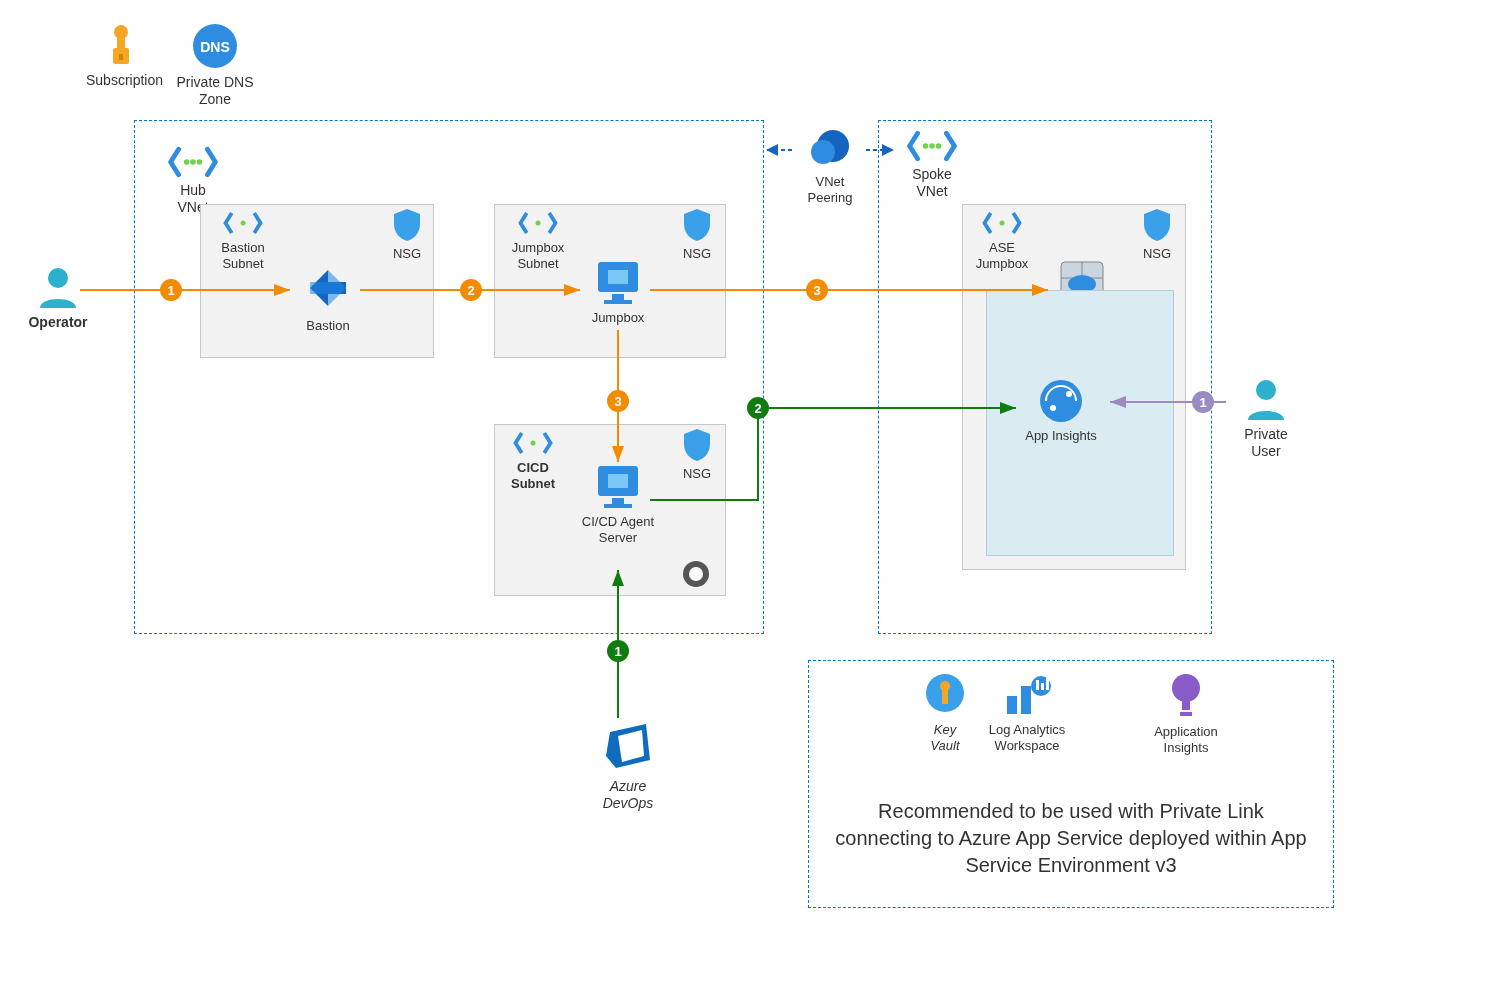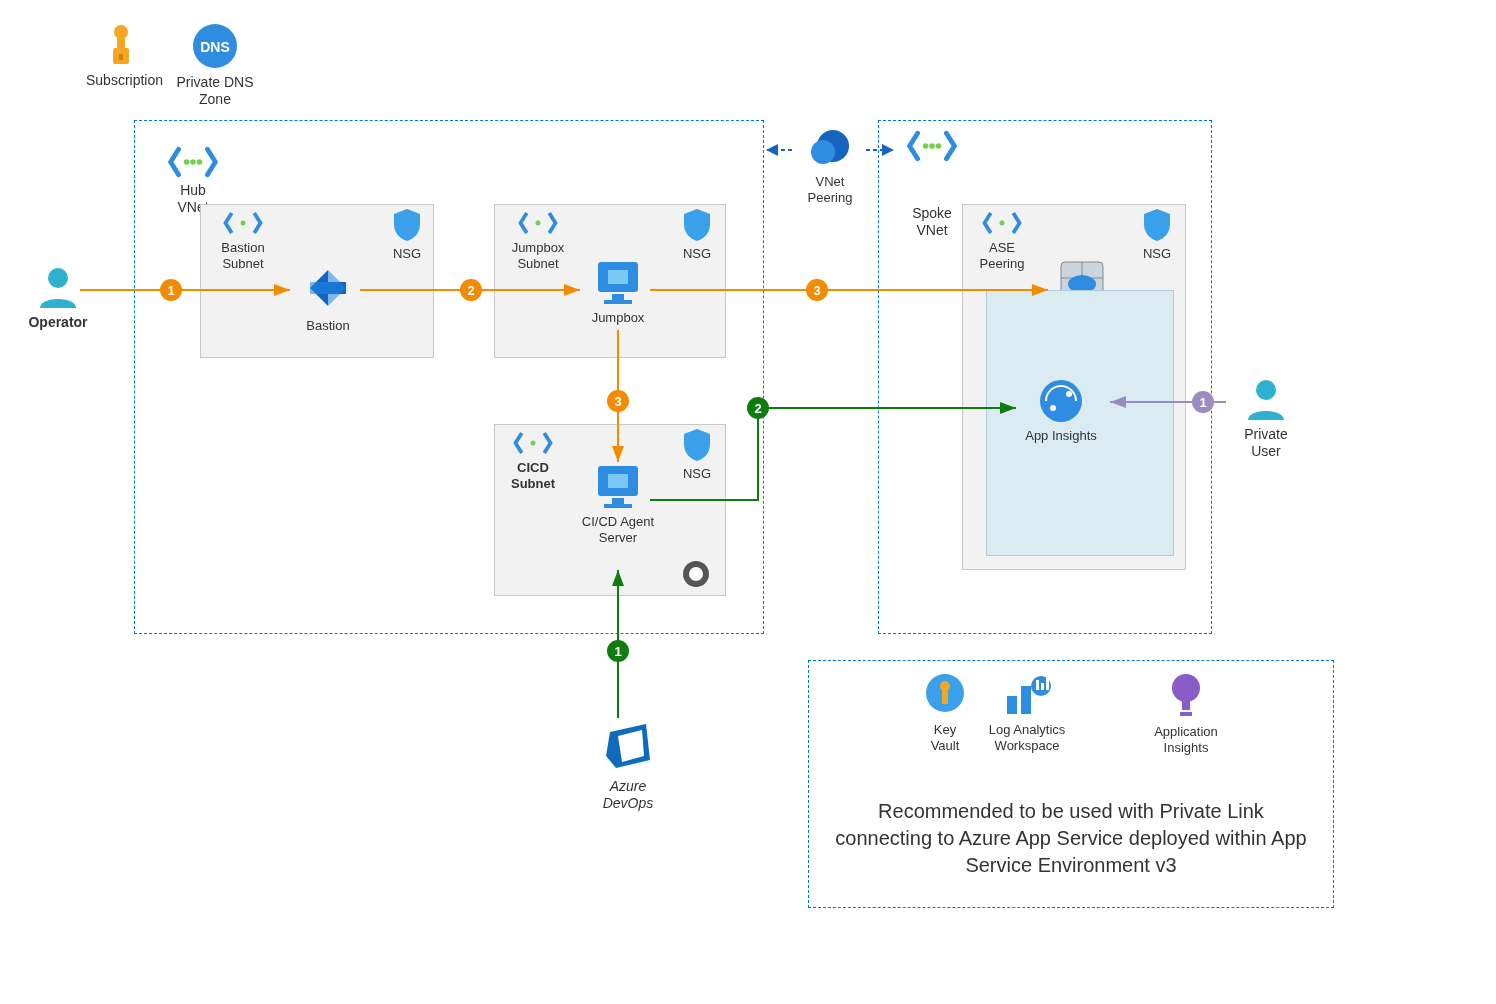--- a/index.html
+++ b/index.html
@@ -212,33 +212,33 @@
 
 <div class="abs dashed-box" style="left:878px; top:120px; width:332px; height:512px;"></div>
 <div class="abs" style="left:892px; top:130px; width:80px; text-align:center;">
   <svg width="52" height="32" viewBox="0 0 64 40">
     <polyline points="14,4 4,20 14,36" fill="none" stroke="#2e8de1" stroke-width="6" stroke-linecap="round"></polyline>
     <polyline points="50,4 60,20 50,36" fill="none" stroke="#2e8de1" stroke-width="6" stroke-linecap="round"></polyline>
     <circle cx="24" cy="20" r="3.5" fill="#6fd24a"></circle>
       <circle cx="32" cy="20" r="3.5" fill="#6fd24a"></circle>
       <circle cx="40" cy="20" r="3.5" fill="#6fd24a"></circle>
   </svg>
-  <div class="label" style="white-space:pre-line;margin-top:39px;">Spoke
+  <div class="label" style="white-space:pre-line;">Spoke
 VNet</div>
 </div>
 
 <div class="abs subnet-box" style="left:962px; top:204px; width:222px; height:364px;"></div>
 <div class="abs" style="left:970px; top:210px; width:64px; text-align:center;">
   <svg width="40" height="26" viewBox="0 0 64 40">
     <polyline points="14,4 4,20 14,36" fill="none" stroke="#2e8de1" stroke-width="6"></polyline>
     <polyline points="50,4 60,20 50,36" fill="none" stroke="#2e8de1" stroke-width="6"></polyline>
     <circle cx="32" cy="20" r="4" fill="#6fd24a"></circle>
   </svg>
   <div class="label small" style="white-space:pre-line;">ASE
-Peering</div>
+Jumpbox</div>
 </div>
 <div class="abs" style="left:1132px; top:208px; width:50px; text-align:center;">
   <svg width="30" height="34" viewBox="0 0 30 34">
       <path d="M15 1 L28 6 V16 C28 25 22 31 15 33 C8 31 2 25 2 16 V6 Z" fill="#3aa0e9"></path>
     </svg>
   <div class="label small">NSG</div>
 </div>
 
 <div class="abs" style="left:1042px; top:258px; width:80px; text-align:center;">
   <svg width="50" height="44" viewBox="0 0 50 44">
@@ -272,21 +272,21 @@
 </div>
 
 <div class="abs dashed-box" style="left:808px; top:660px; width:524px; height:246px;"></div>
 
 <div class="abs" style="left:910px; top:672px; width:70px; text-align:center;">
   <svg width="42" height="46" viewBox="0 0 42 46">
     <circle cx="21" cy="21" r="19" fill="#3aa0e9"></circle>
     <circle cx="21" cy="14" r="5" fill="#f5a623"></circle>
       <rect x="18" y="18" width="6" height="14" fill="#f5a623"></rect>
   </svg>
-  <div class="label small" style="white-space:pre-line;">Key
+  <div class="label small" style="white-space:pre-line;font-style:italic;">Key
 Vault</div>
 </div>
 <div class="abs" style="left:972px; top:672px; width:110px; text-align:center;">
   <svg width="48" height="46" viewBox="0 0 48 46">
     <rect x="4" y="24" width="10" height="18" fill="#2e8de1"></rect>
     <rect x="18" y="14" width="10" height="28" fill="#2e8de1"></rect>
     <circle cx="38" cy="14" r="10" fill="#2e8de1"></circle>
     <rect x="33" y="8" width="3" height="10" fill="#fff"></rect>
       <rect x="38" y="11" width="3" height="7" fill="#fff"></rect>
       <rect x="43" y="6" width="3" height="12" fill="#fff"></rect>

